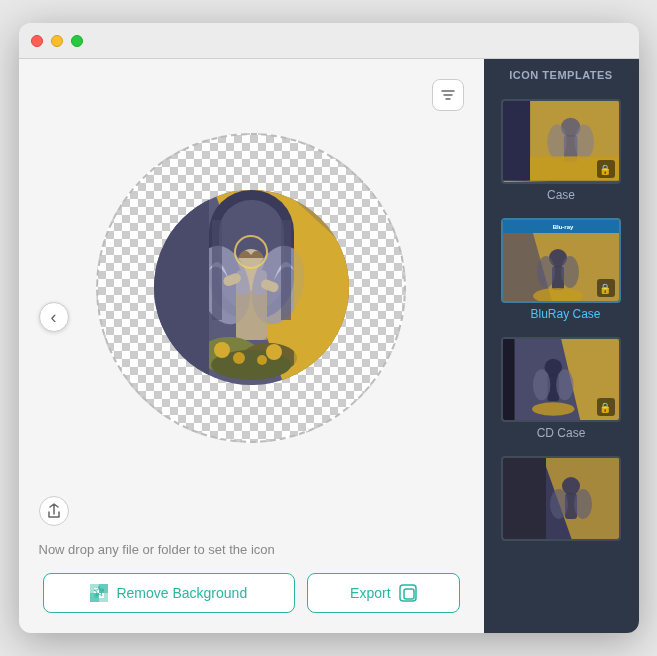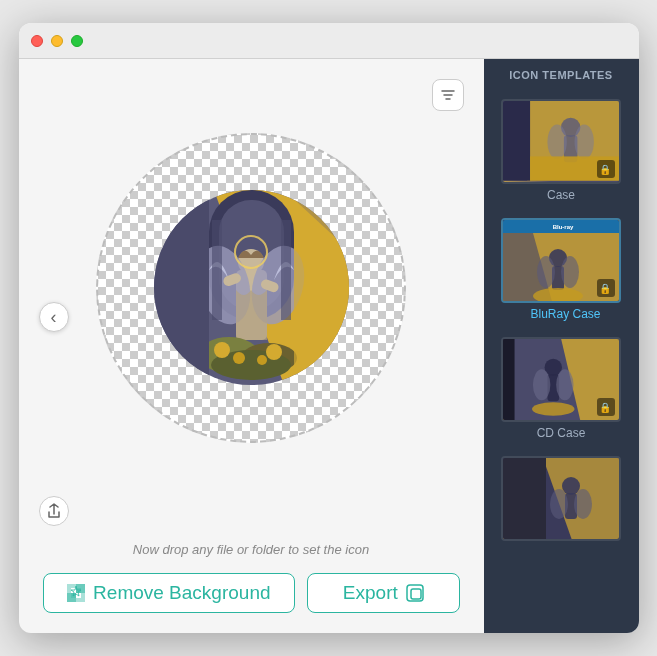--- a/index.html
+++ b/index.html
@@ -130,42 +130,41 @@
       background: white;
       display: flex;
       align-items: center;
       justify-content: center;
       cursor: pointer;
       color: #555;
       font-size: 14px;
     }
 
     .drop-hint {
-      text-align: center;
+      text-align: left;
       color: #888;
       font-size: 13px;
       margin-top: 16px;
-      font-style: italic;
     }
 
     .bottom-actions {
       display: flex;
       gap: 12px;
       margin-top: 16px;
       padding: 0 4px;
     }
 
     .action-btn {
       flex: 1;
       height: 40px;
       border-radius: 8px;
       border: 1.5px solid #2bb5a0;
       background: white;
       color: #2bb5a0;
-      font-size: 19px;
+      font-size: 14px;
       font-weight: 500;
       cursor: pointer;
       display: flex;
       align-items: center;
       justify-content: center;
       gap: 8px;
     }
 
     .sidebar {
       width: 155px;

